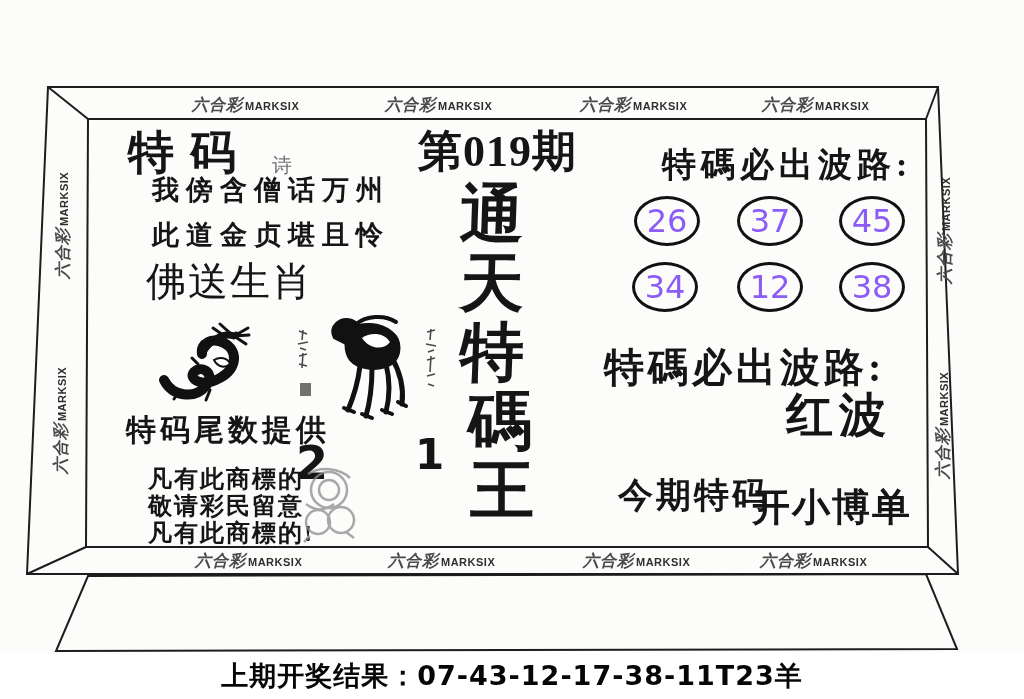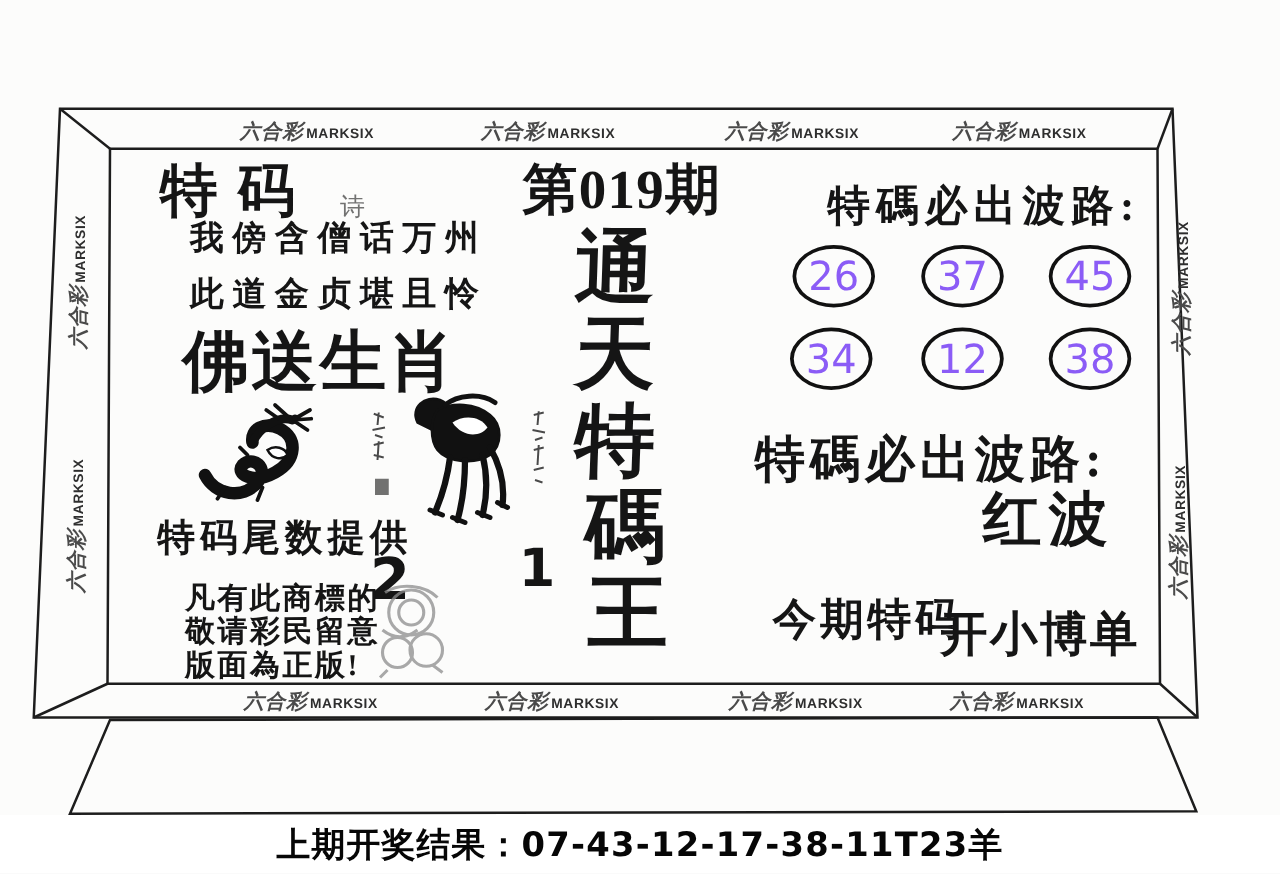--- a/index.html
+++ b/index.html
@@ -11,21 +11,21 @@
   .abs{position:absolute;}
   
   .brand{display:flex;align-items:baseline;gap:2px;white-space:nowrap;color:#3f3f3f;}
   .brand .zh{font-size:16px;font-style:italic;font-weight:700;letter-spacing:1px;color:#4a4a4a;}
   .brand .en{font-size:11px;font-weight:700;font-family:"Liberation Sans",sans-serif;color:#2e2e2e;letter-spacing:.5px;}
   .brand.vert{transform:rotate(-90deg);transform-origin:center;}
   
   .heading{font-size:46px;font-weight:700;letter-spacing:16px;}
   .heading-mark{font-size:20px;color:#444;opacity:.75;}
   .poem{font-size:27px;font-weight:700;letter-spacing:7px;white-space:nowrap;}
-  .zodiac{font-size:53px;font-weight:700;letter-spacing:2px;white-space:nowrap;}
+  .zodiac{font-size:40px;font-weight:400;letter-spacing:2px;white-space:nowrap;}
   .tail{font-size:30px;font-weight:700;letter-spacing:4px;white-space:nowrap;}
   .ranknum{font-family:"DejaVu Sans",sans-serif;font-weight:600;font-size:46px;}
   .notice{font-size:24px;font-weight:700;line-height:27px;letter-spacing:2px;white-space:nowrap;}
   
   .issue{font-size:44px;font-weight:800;letter-spacing:1px;white-space:nowrap;}
   .calli{width:96px;text-align:center;}
   .calli .ch{font-size:64px;line-height:69px;font-weight:900;display:block;transform:skewX(-2deg);}
   
   .babao-title{font-size:34px;font-weight:700;letter-spacing:5px;white-space:nowrap;}
   .numcircle{
@@ -153,21 +153,21 @@
   </svg>
 
   <div class="abs tail" style="left:126px;top:410px">特码尾数提供</div>
 
   <div class="abs ranknum" style="left:296px;top:436px">2</div>
   <div class="abs ranknum" style="left:415px;top:430px;font-size:42px">1</div>
 
   <div class="abs notice" style="left:148px;top:466px">
     <div>凡有此商標的</div>
     <div>敬请彩民留意</div>
-    <div>版面為正版!</div>
+    <div>凡有此商標的!</div>
   </div>
 
   <svg class="abs" style="left:296px;top:460px" width="66" height="88" viewBox="0 0 66 88">
     <g stroke="#8d8d8d" fill="none" stroke-width="2.5" opacity="0.75">
       <circle cx="33" cy="30" r="18"></circle>
       <circle cx="33" cy="30" r="10"></circle>
       <circle cx="22" cy="62" r="12"></circle>
       <circle cx="45" cy="60" r="13"></circle>
       <path d="M12,14 C24,6 44,8 54,18 M10,44 C20,52 30,50 38,44 M50,72 L58,78 M14,76 L8,82"></path>
     </g>

